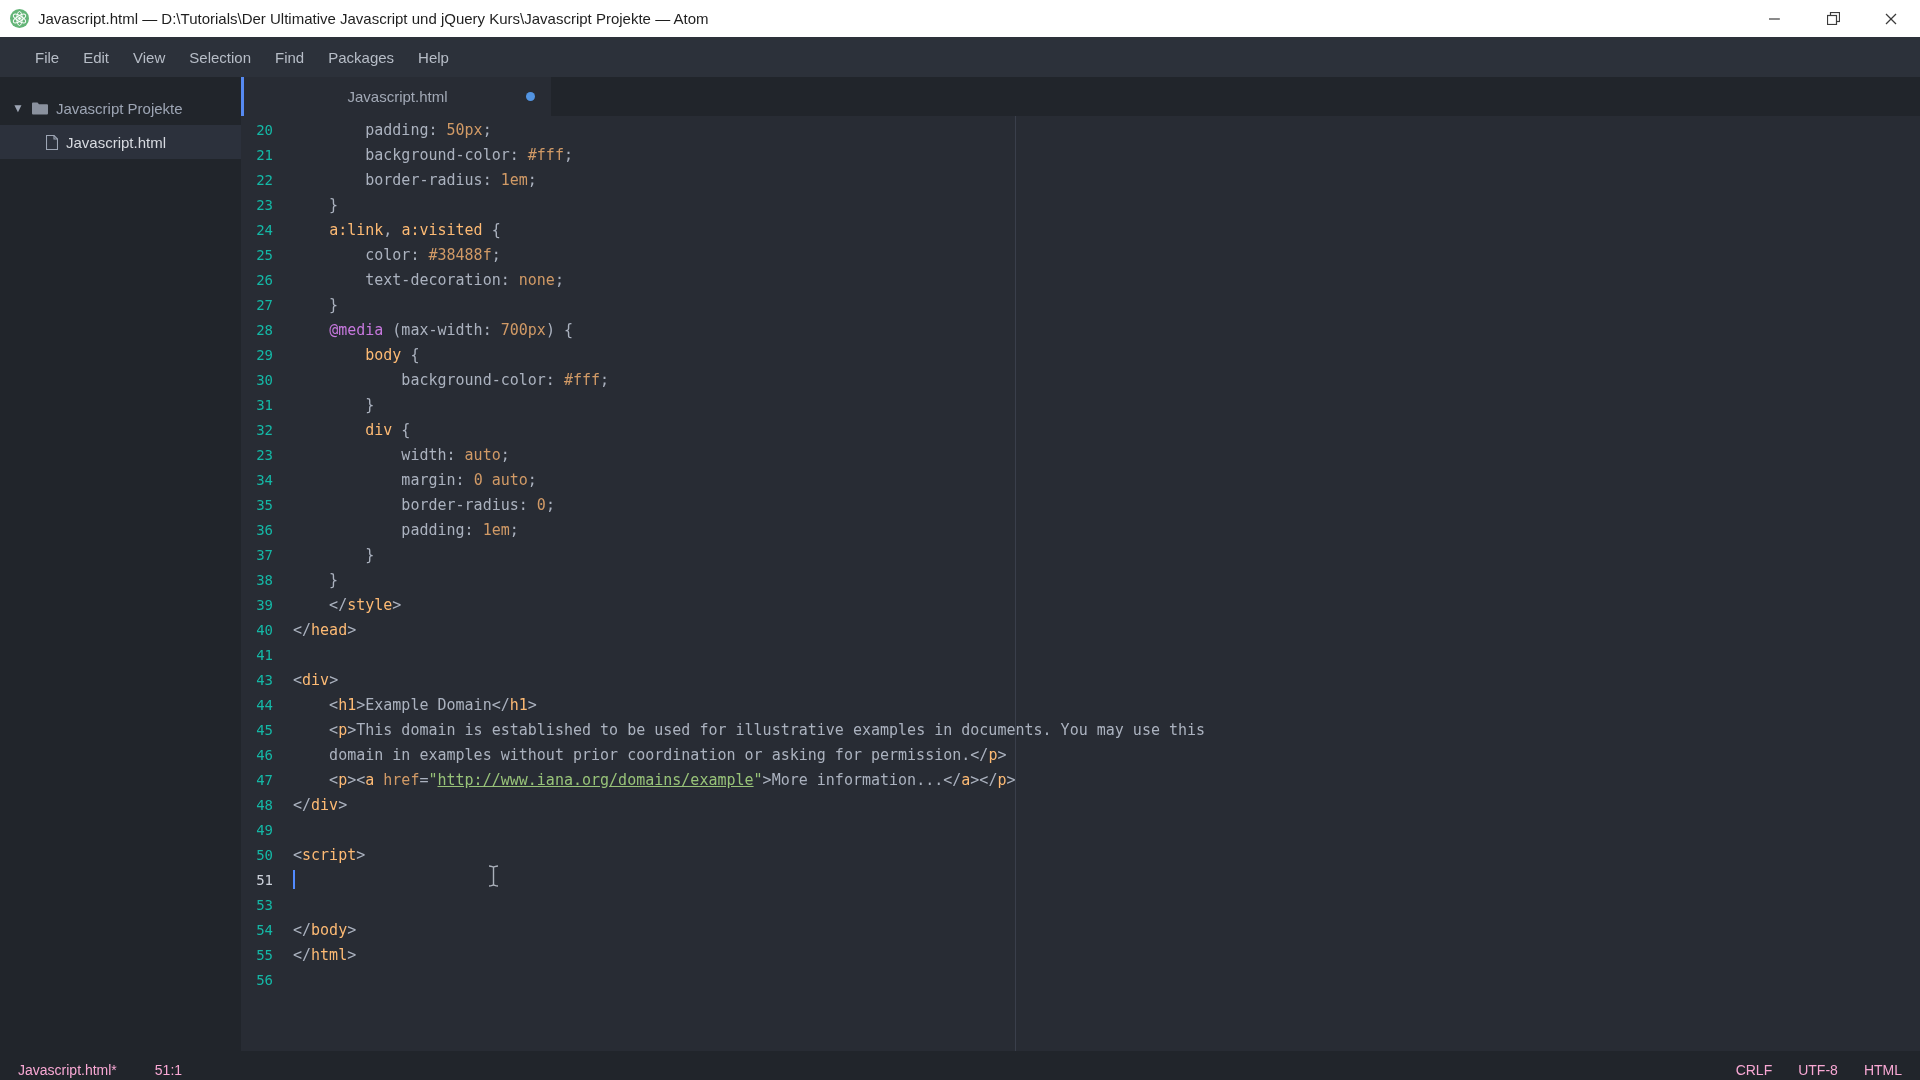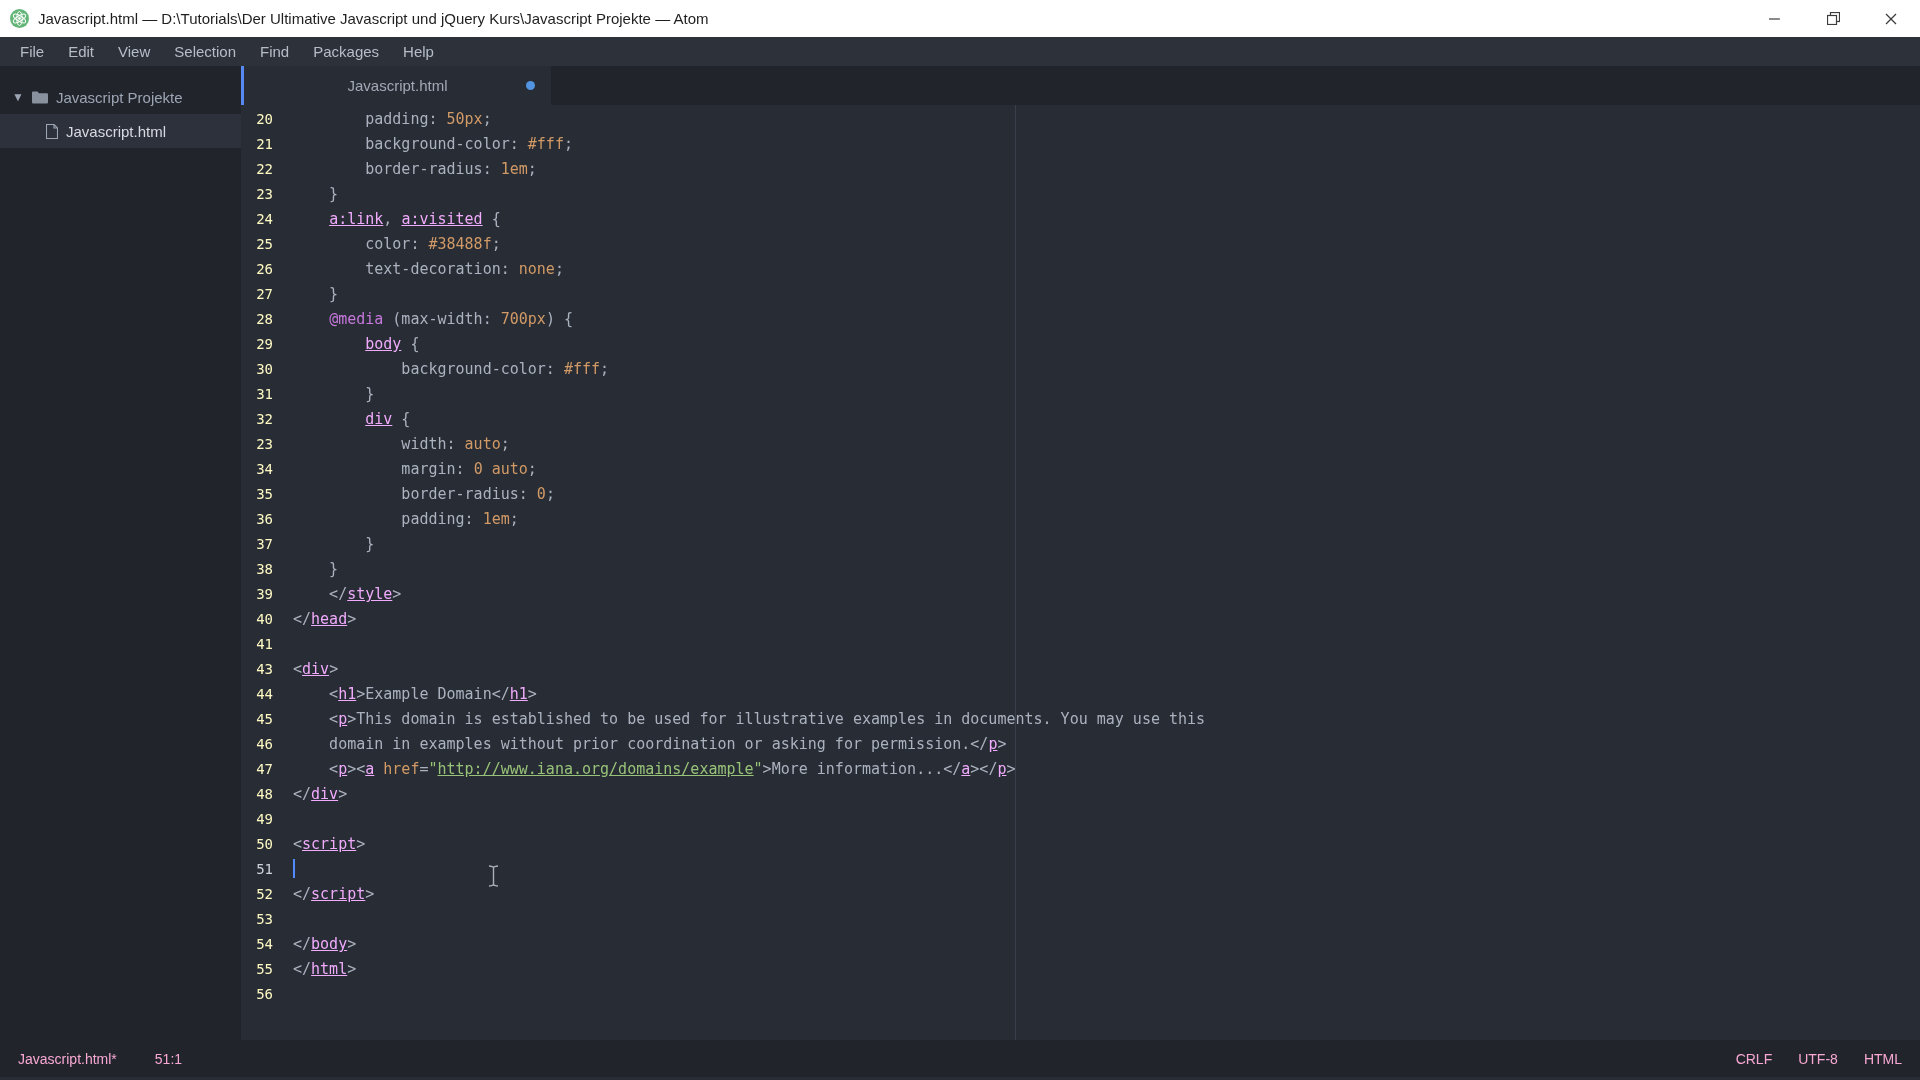--- a/index.html
+++ b/index.html
@@ -7,21 +7,21 @@
               font-family:"Liberation Sans", sans-serif; }
 
   
   .titlebar { height:37px; background:#ffffff; display:flex; align-items:center;
               padding-left:10px; color:#1f1f1f; font-size:15px; }
   .app-icon { width:19px; height:19px; margin-right:9px; flex:none; }
   .win-controls { margin-left:auto; display:flex; height:100%; }
   .win-btn { width:58px; height:100%; display:flex; align-items:center; justify-content:center; cursor:default; }
 
   
-  .menubar { height:29px; background:#2c313a; display:flex; align-items:center; padding-left:8px; }
+  .menubar { height:40px; background:#2c313a; display:flex; align-items:center; padding-left:23px; }
   .menu-item { padding:0 12px; height:100%; display:flex; align-items:center;
                color:#b7bdc7; font-size:15px; }
 
   
   .main { display:flex; height:974px; }
 
   .sidebar { width:241px; background:#21252b; flex:none; padding-top:14px; color:#9da5b4; font-size:15px; }
   .tree-row { height:34px; display:flex; align-items:center; gap:8px; }
   .tree-row.project { padding-left:12px; }
   .tree-row.file { padding-left:46px; }
@@ -33,26 +33,26 @@
   .tab { width:310px; background:#282c34; position:relative; display:flex; align-items:center;
          justify-content:center; color:#a2a9b6; font-size:15px; border-left:3px solid #568af2; }
   .tab-dot { position:absolute; right:16px; top:15px; width:9px; height:9px; border-radius:50%; background:#5294e2; }
 
   .editor { flex:1; position:relative; background:#282c34; overflow:hidden; }
   .wrap-guide { position:absolute; left:774px; top:0; bottom:0; width:2px; background:#33384400;
                 border-left:1px solid #3a3f4b; }
   .code-lines { position:absolute; top:2px; left:0; right:0;
                 font-family:"DejaVu Sans Mono", monospace; font-size:15px; line-height:25px; }
   .code-row { display:flex; height:25px; white-space:pre; }
-  .gutter-num { width:44px; padding-right:12px; text-align:right; color:#fef9c3; flex:none;
+  .gutter-num { width:44px; padding-right:12px; text-align:right; color:#14b8a6; flex:none;
                 font-size:14px; }
   .code-row.current .gutter-num { color:#ced3dc; }
   .code-text { margin-left:8px; }
   .tk-d { color:#abb2bf; }
-  .tk-r { color:#f0abfc;text-decoration:underline; }
+  .tk-r { color:#fdba74; }
   .tk-o { color:#d19a66; }
   .tk-p { color:#c678dd; }
   .tk-g { color:#98c379; }
   .tk-u { color:#98c379; text-decoration:underline; }
   .cursor { display:inline-block; width:2px; height:19px; margin-bottom:-4px; background:#528bff; }
 
   
   .statusbar { height:37px; background:#21252b; display:flex; align-items:center;
                padding:0 18px; color:#f9a8d4; font-size:14px; }
   .status-left { display:flex; gap:38px; }
@@ -158,21 +158,20 @@
           <div class="code-row"><span class="gutter-num">41</span><span class="code-text"></span></div>
           <div class="code-row"><span class="gutter-num">43</span><span class="code-text"><span class="tk-d">&lt;</span><span class="tk-r">div</span><span class="tk-d">&gt;</span></span></div>
           <div class="code-row"><span class="gutter-num">44</span><span class="code-text"><span class="tk-d">    &lt;</span><span class="tk-r">h1</span><span class="tk-d">&gt;Example Domain&lt;/</span><span class="tk-r">h1</span><span class="tk-d">&gt;</span></span></div>
           <div class="code-row"><span class="gutter-num">45</span><span class="code-text"><span class="tk-d">    &lt;</span><span class="tk-r">p</span><span class="tk-d">&gt;This domain is established to be used for illustrative examples in documents. You may use this</span></span></div>
           <div class="code-row"><span class="gutter-num">46</span><span class="code-text"><span class="tk-d">    domain in examples without prior coordination or asking for permission.&lt;/</span><span class="tk-r">p</span><span class="tk-d">&gt;</span></span></div>
           <div class="code-row"><span class="gutter-num">47</span><span class="code-text"><span class="tk-d">    &lt;</span><span class="tk-r">p</span><span class="tk-d">&gt;&lt;</span><span class="tk-r">a</span><span class="tk-d"> </span><span class="tk-o">href</span><span class="tk-d">=</span><span class="tk-g">"</span><span class="tk-u">http://www.iana.org/domains/example</span><span class="tk-g">"</span><span class="tk-d">&gt;More information...&lt;/</span><span class="tk-r">a</span><span class="tk-d">&gt;&lt;/</span><span class="tk-r">p</span><span class="tk-d">&gt;</span></span></div>
           <div class="code-row"><span class="gutter-num">48</span><span class="code-text"><span class="tk-d">&lt;/</span><span class="tk-r">div</span><span class="tk-d">&gt;</span></span></div>
           <div class="code-row"><span class="gutter-num">49</span><span class="code-text"></span></div>
           <div class="code-row"><span class="gutter-num">50</span><span class="code-text"><span class="tk-d">&lt;</span><span class="tk-r">script</span><span class="tk-d">&gt;</span></span></div>
           <div class="code-row current"><span class="gutter-num">51</span><span class="code-text"><span class="cursor"></span></span></div>
-          <div class="code-row"><span class="gutter-num">52</span><span class="code-text"><span class="tk-d">&lt;/</span><span class="tk-r">script</span><span class="tk-d">&gt;</span></span></div>
           <div class="code-row"><span class="gutter-num">53</span><span class="code-text"></span></div>
           <div class="code-row"><span class="gutter-num">54</span><span class="code-text"><span class="tk-d">&lt;/</span><span class="tk-r">body</span><span class="tk-d">&gt;</span></span></div>
           <div class="code-row"><span class="gutter-num">55</span><span class="code-text"><span class="tk-d">&lt;/</span><span class="tk-r">html</span><span class="tk-d">&gt;</span></span></div>
           <div class="code-row"><span class="gutter-num">56</span><span class="code-text"></span></div>
         </div>
     </div>
   </div>
 </div>
 
 <div class="statusbar">

